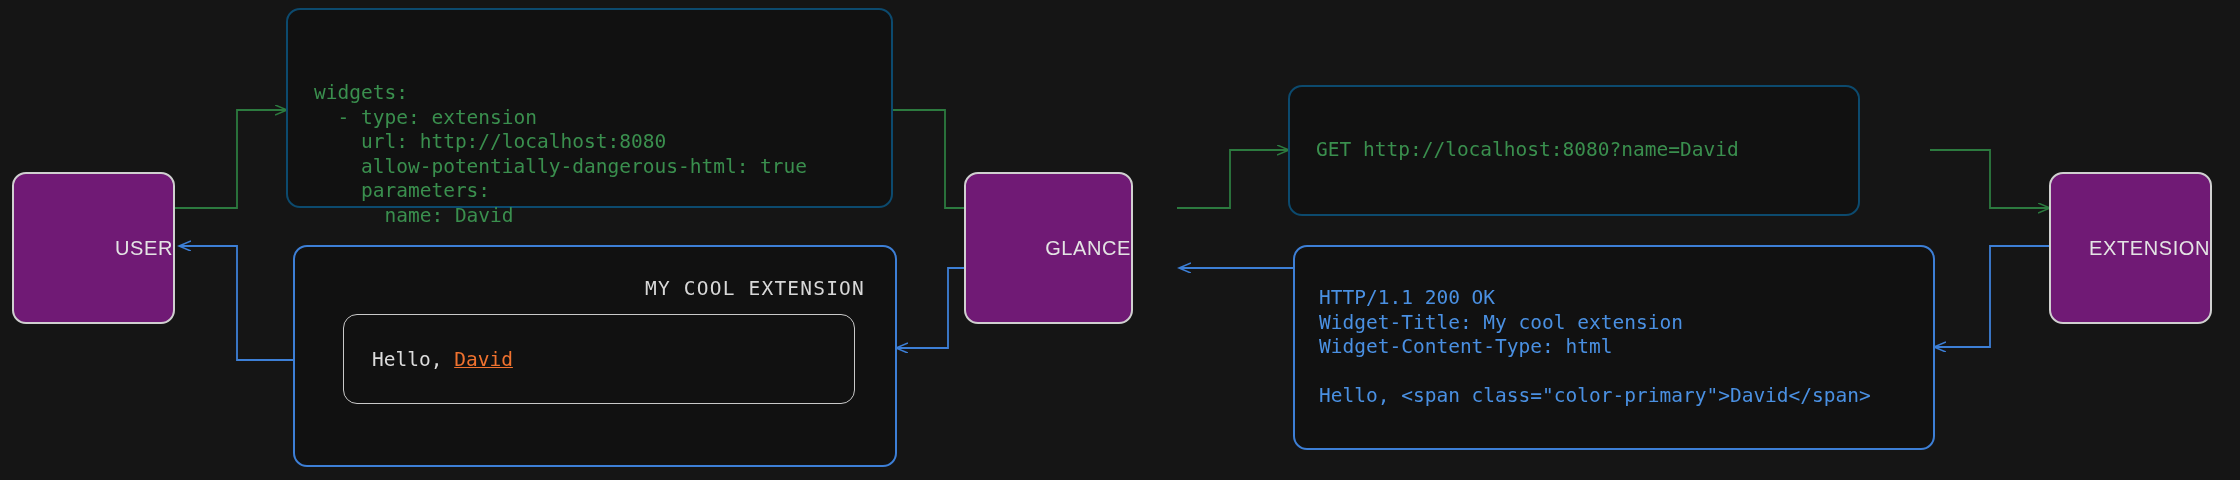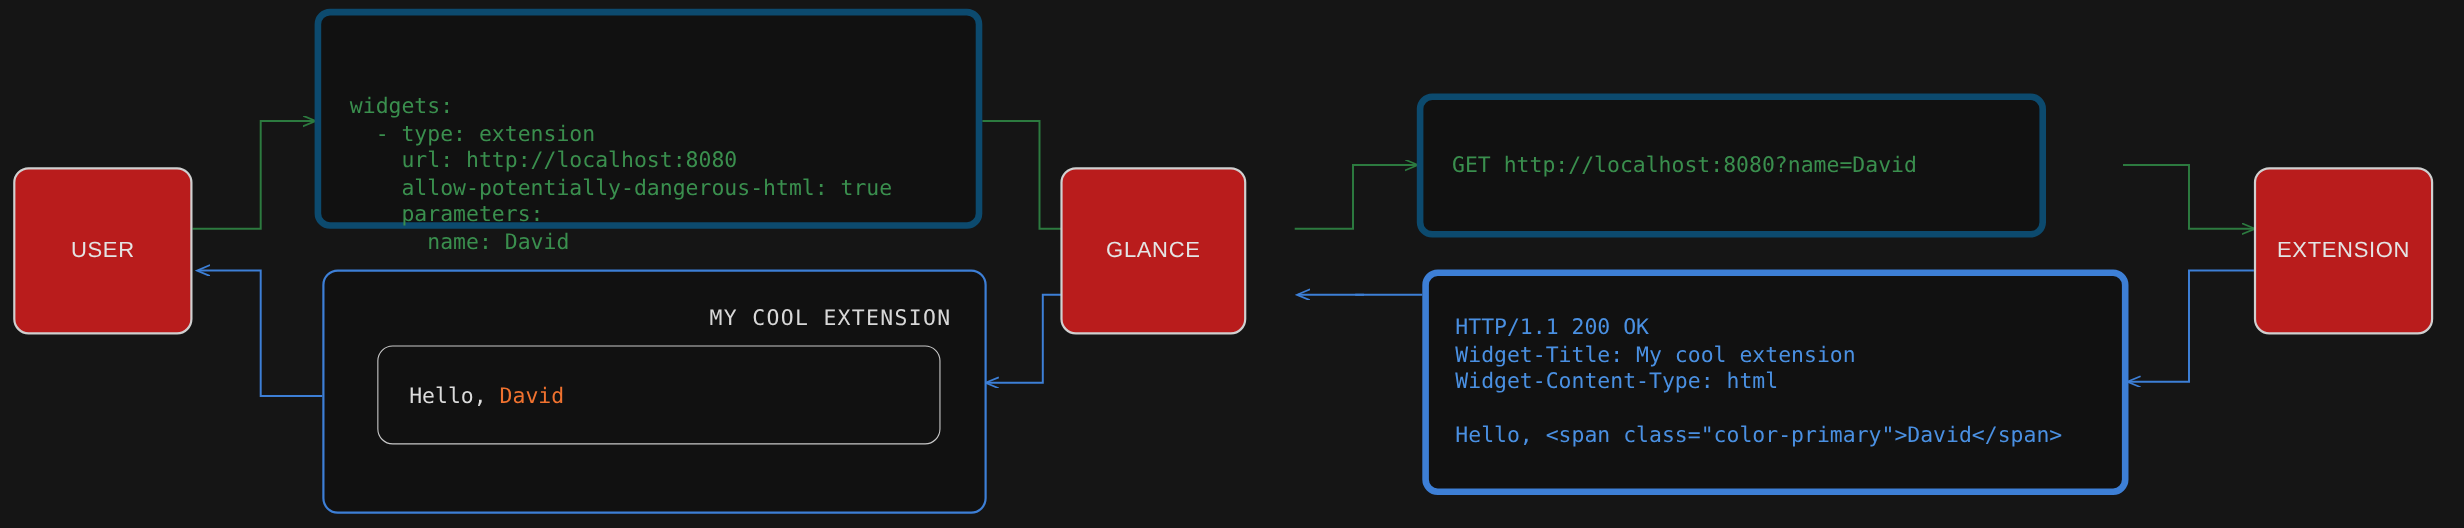--- a/index.html
+++ b/index.html
@@ -30,34 +30,35 @@
     width: 2240px;
     height: 480px;
     pointer-events: none;
   }
 
   .node {
     position: absolute;
     box-sizing: border-box;
     border: 2px solid #d0d0d0;
     border-radius: 14px;
-    background: #b91c1c;
+    background: #701a75;
     display: flex;
     align-items: center;
-    justify-content: center;
+    justify-content: flex-end;
     color: #e4e4e4;
     font-family: "Liberation Sans", sans-serif;
     font-size: 20px;
     letter-spacing: 0.6px;
+    margin-top: 20px;
   }
 
   .msgbox {
     position: absolute;
     box-sizing: border-box;
-    border: 6px solid #0c4a6e;
+    border: 2px solid #0c4a6e;
     border-radius: 14px;
     background: #111111;
     padding: 22px 26px;
     font-family: "DejaVu Sans Mono", monospace;
     font-size: 19.5px;
     line-height: 24.5px;
     color: #3a8f4e;
     white-space: pre;
   }
   .msgbox.blue {
@@ -94,20 +95,21 @@
     align-items: center;
   }
   .widget-card-text {
     font-family: "DejaVu Sans Mono", monospace;
     font-size: 19.5px;
     color: #dcdcdc;
     white-space: pre;
   }
   .accent {
     color: #f0722f;
+    text-decoration: underline;
   }
 </style>
 </head>
 <body>
 
 <div id="diagram-canvas">
 
   <svg class="edges" viewBox="0 0 2240 480">
     <defs>
       <marker id="arrow-green" markerWidth="14" markerHeight="14" refX="11" refY="5" orient="auto" markerUnits="userSpaceOnUse">

